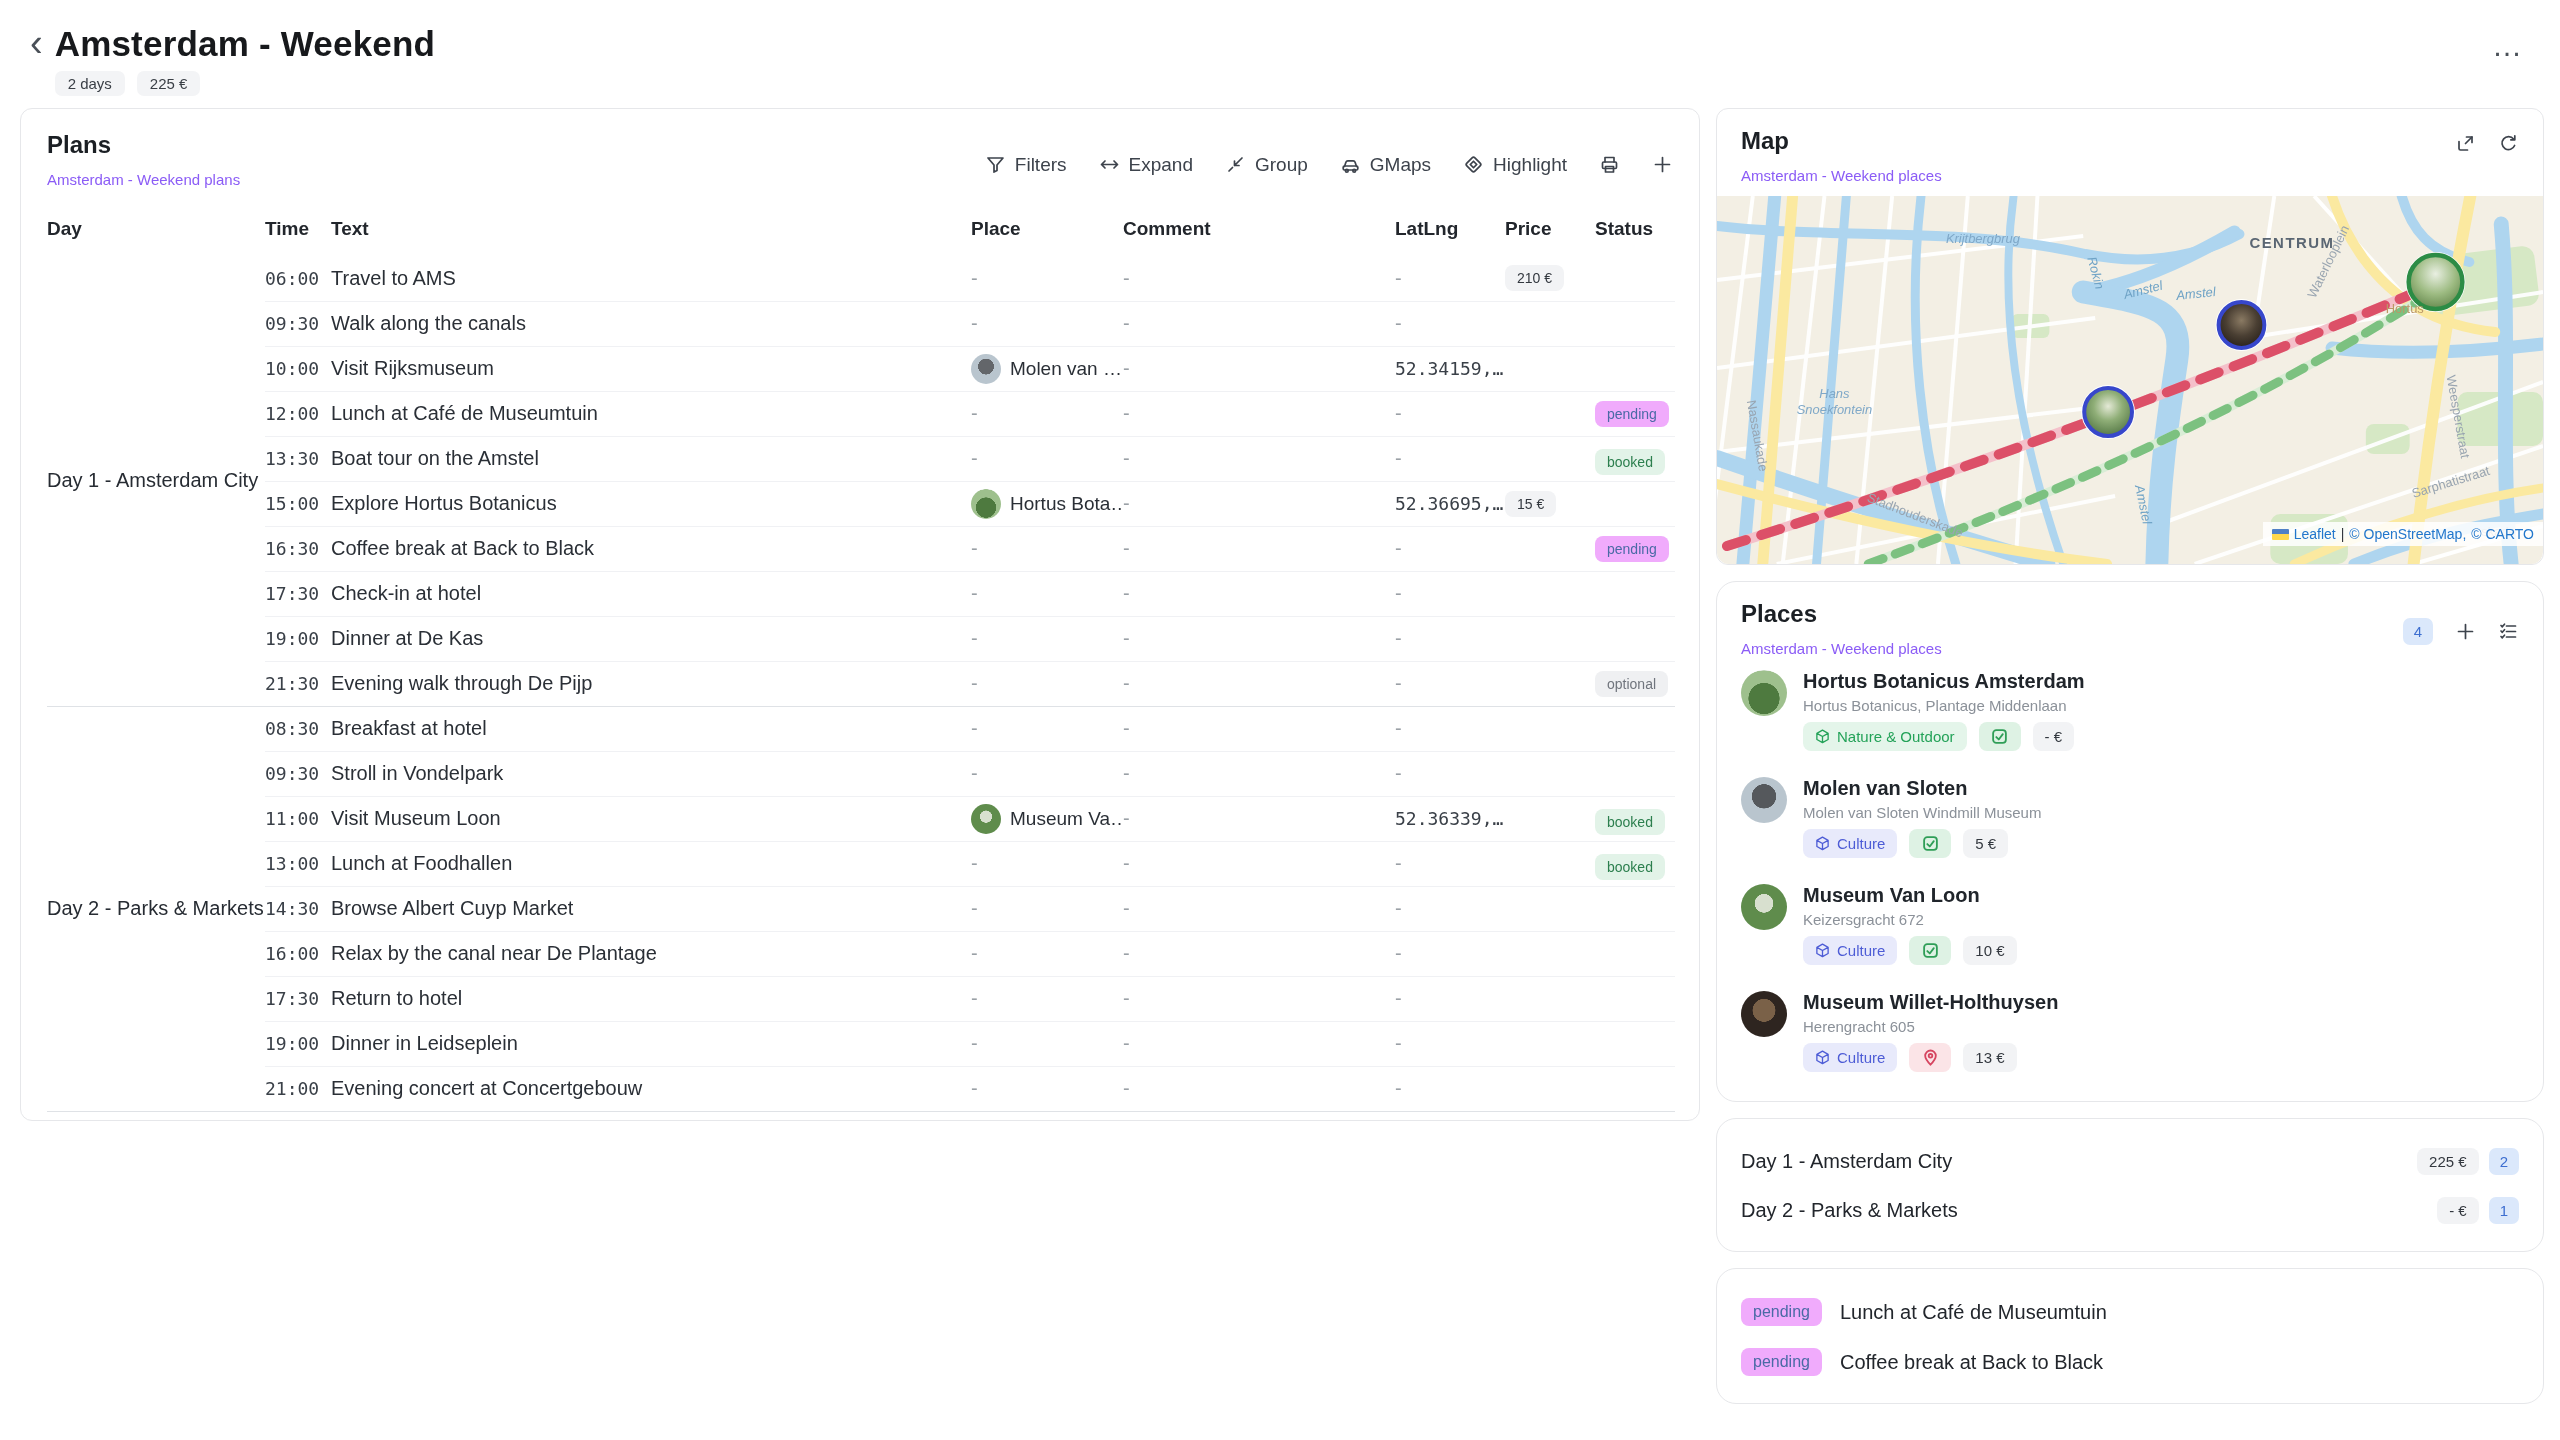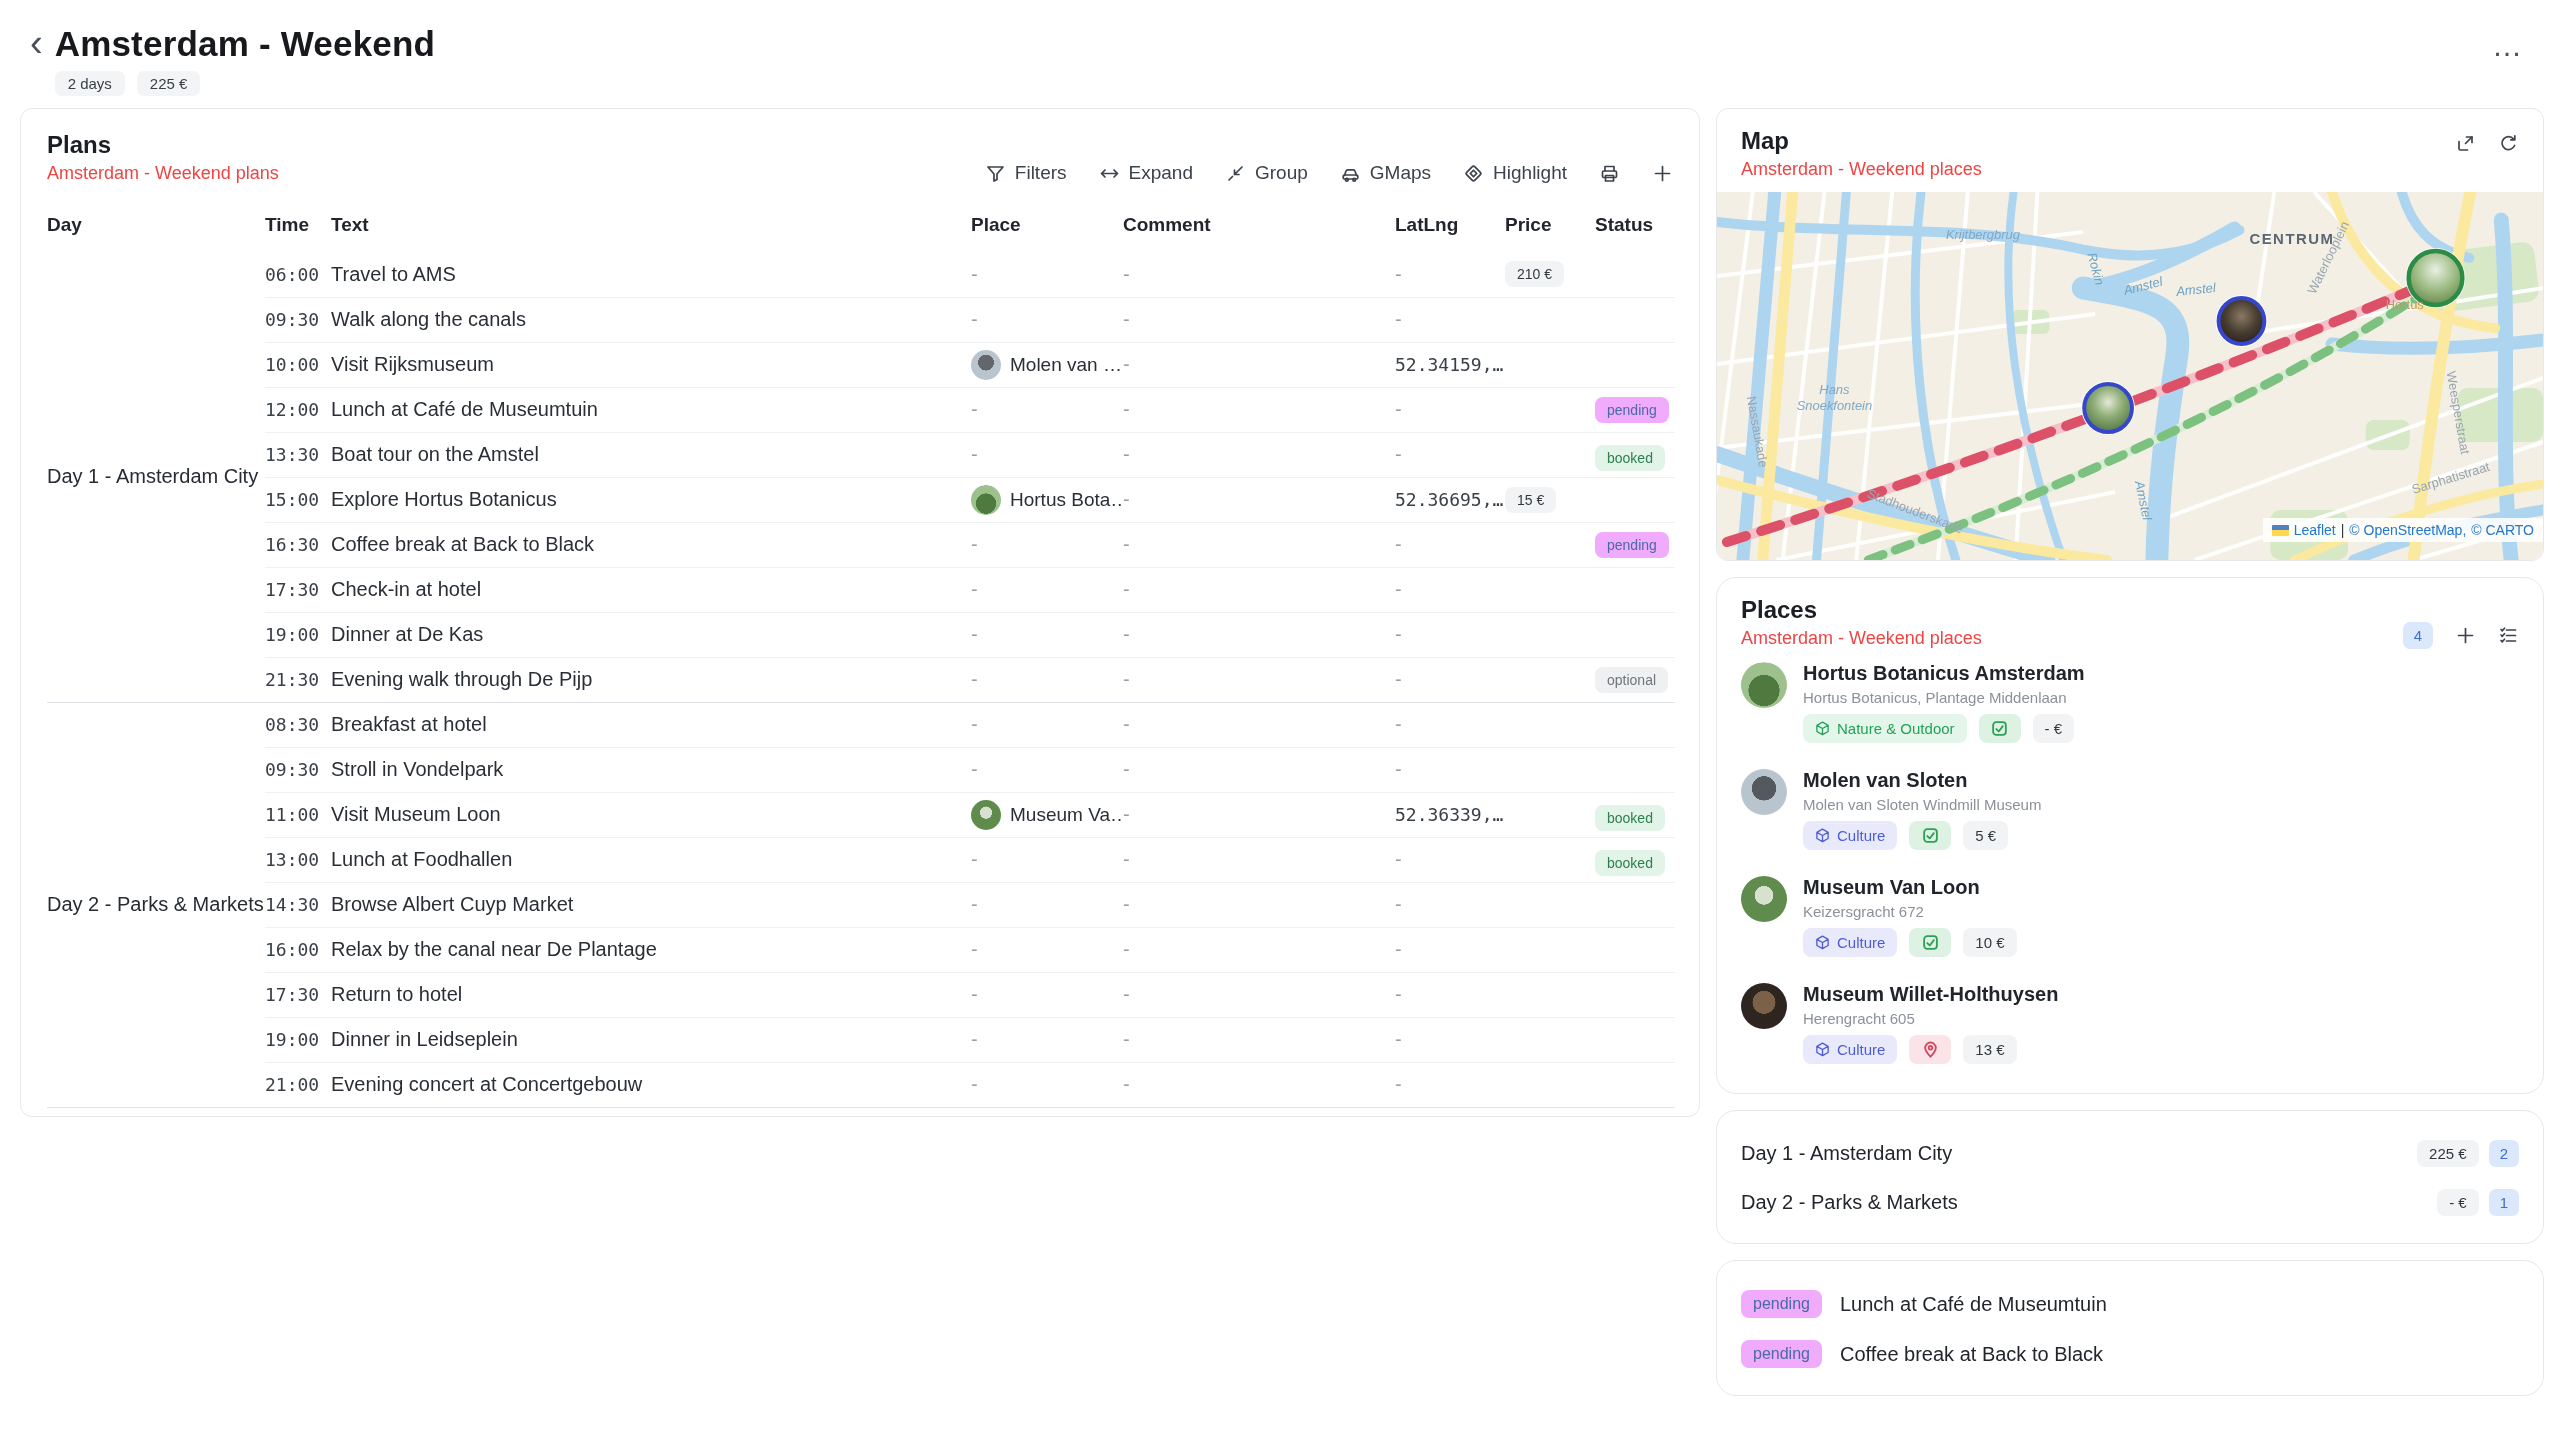--- a/index.html
+++ b/index.html
@@ -13,23 +13,23 @@
   .title-badges { display:flex; gap:12px; margin-top:7px; }
   .hbadge { background:#f3f4f6; border-radius:7px; padding:4px 13px; font-size:15px; color:#3a3f46; }
   .menu-btn { margin-left:auto; font-size:30px; line-height:20px; color:#4a5058; cursor:pointer; padding-top:12px; }
 
   
   .content { display:flex; gap:16px; padding:6px 16px 0 20px; align-items:flex-start; }
   .card { background:#fff; border:1px solid #e6e7ea; border-radius:12px; }
 
   
   .plans-card { width:1680px; padding:22px 26px 8px; }
-  .panel-head { display:flex; justify-content:space-between; align-items:flex-end; }
+  .panel-head { display:flex; justify-content:space-between; align-items:center; }
   .panel-title { margin:0; font-size:24px; font-weight:700; color:#1b1f24; }
-  .panel-sub { font-size:18px; color:#ef4444; margin-top:4px; }
+  .panel-sub { font-size:15px; color:#8b5cf6; margin-top:12px; }
   .toolbar { display:flex; align-items:center; gap:32px; padding-top:10px; color:#3d434c; font-size:19px; }
   .tbtn { display:inline-flex; align-items:center; gap:9px; cursor:pointer; white-space:nowrap; }
   .tbtn svg, .icon-btn svg { width:21px; height:21px; stroke:#3d434c; fill:none; stroke-width:1.7; stroke-linecap:round; stroke-linejoin:round; }
   .icon-btn { cursor:pointer; display:inline-flex; }
 
   table { width:100%; border-collapse:collapse; margin-top:22px; table-layout:fixed; }
   th { text-align:left; font-size:19px; font-weight:700; color:#22262c; padding:8px 10px 16px 0; }
   td { height:45px; padding:0 10px 0 0; font-size:20px; color:#2a2f36; border-bottom:1px solid #f0f1f4; vertical-align:middle; overflow:hidden; white-space:nowrap; }
   .c-day { font-size:20px; color:#272c33; }
   .plan-row.group-end td, .c-day { border-bottom:1px solid #dfe2e6; }

